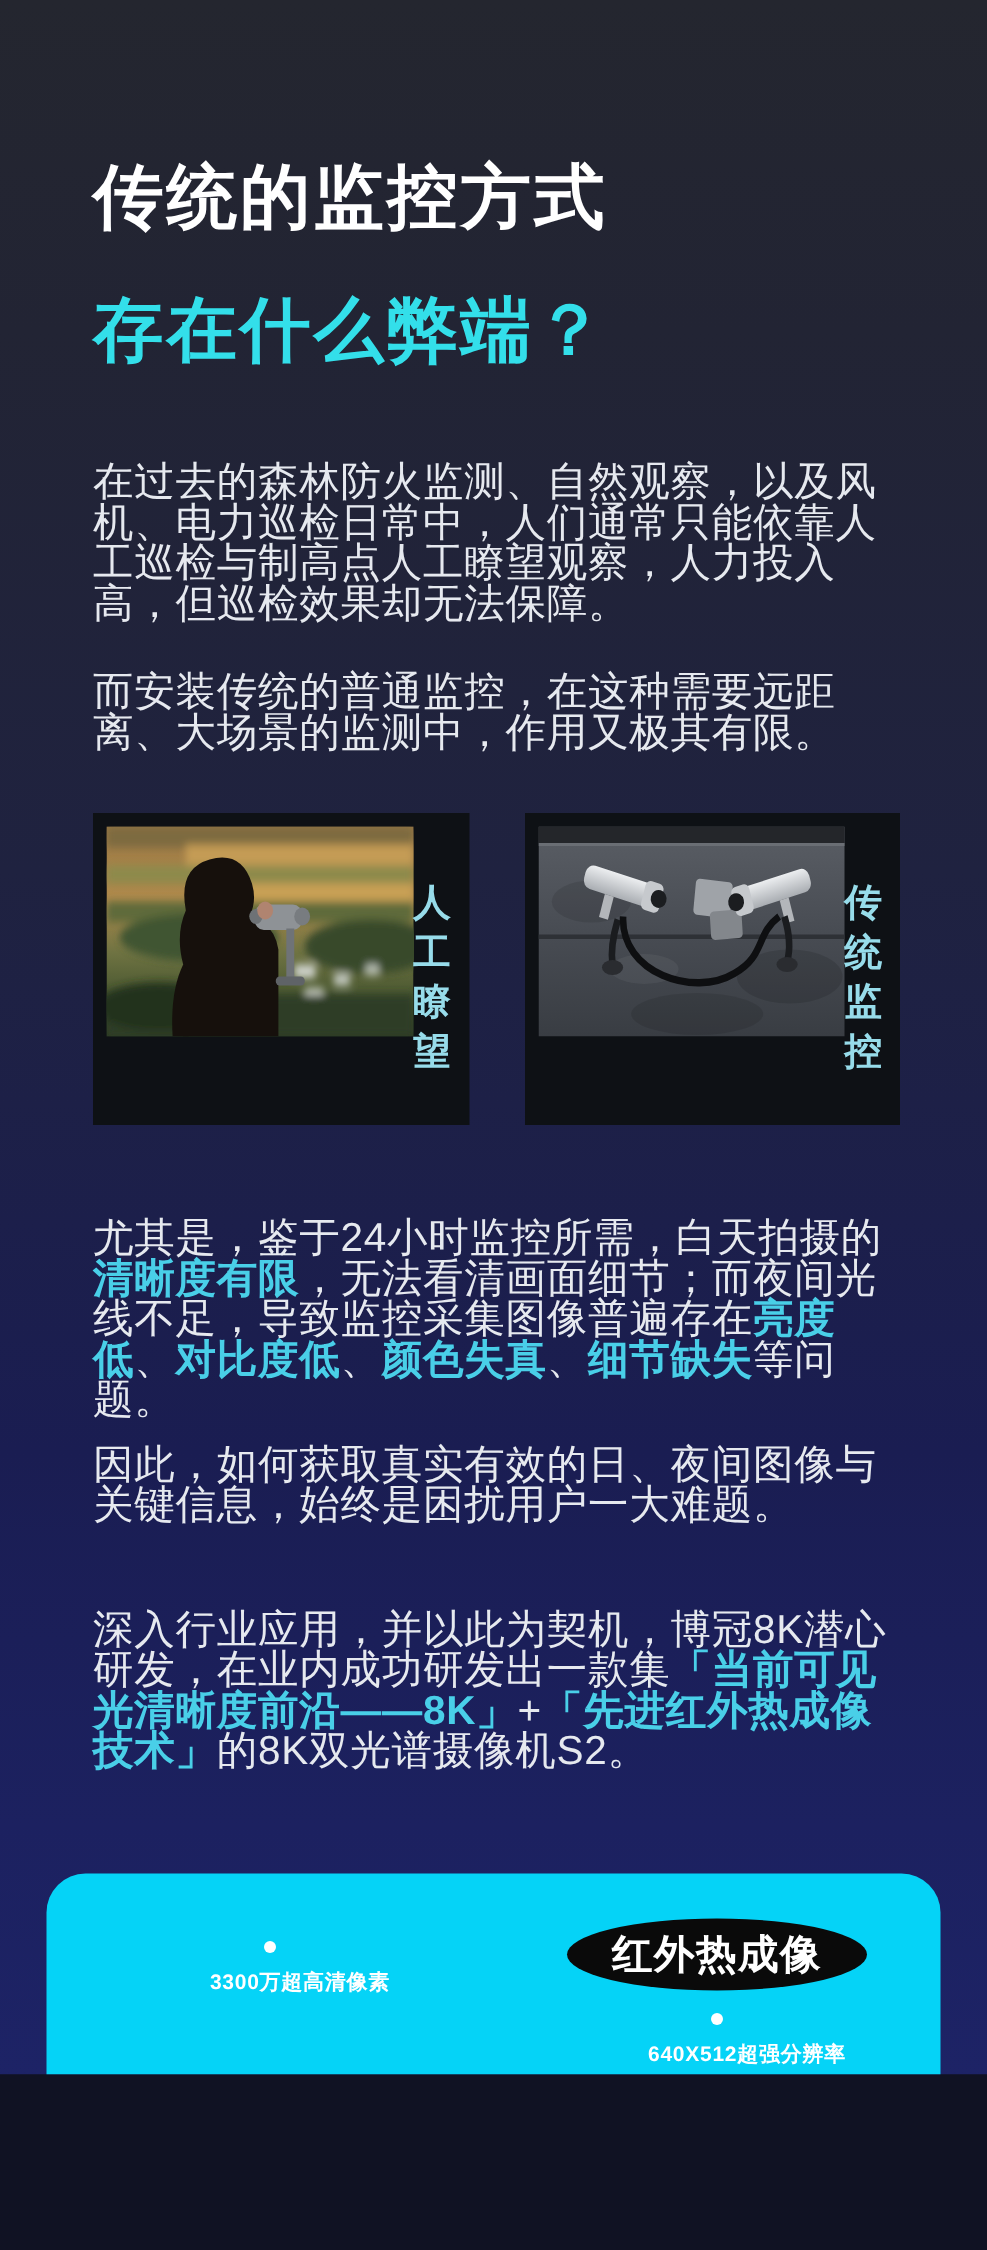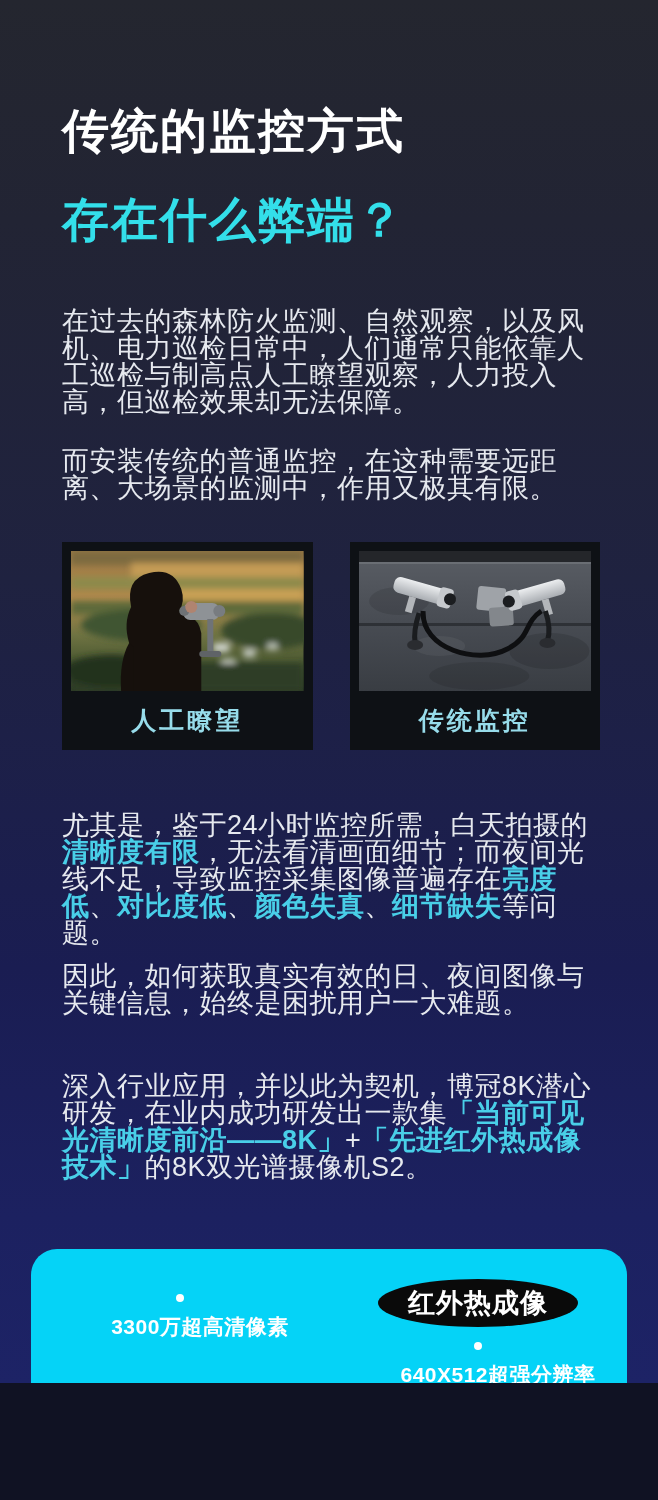--- a/index.html
+++ b/index.html
@@ -22,41 +22,41 @@
   .para .hl{color:#49cfe8;font-weight:700;}
   .p1{margin-top:44px;}
   .p2{margin-top:32px;}
   .p3{margin-top:62px;}
   .p4{margin-top:16px;}
   .p5{margin-top:56px;}
   .cards{display:flex;gap:37px;margin-top:40px;}
   .card{
     flex:1;height:208px;box-sizing:border-box;
     background:#0e1115;padding:9px 9px 0;
-    display:flex;flex-direction:column;
+    display:flex;flex-direction:row;
   }
   .photo{width:100%;height:140px;display:block;}
   .caption{
     flex:1;display:flex;align-items:center;justify-content:center;
     color:#97dcea;font-size:25px;font-weight:700;letter-spacing:3px;
   }
   .feature-wrap{padding:0 31px;margin-top:68px;}
   .feature-box{
     background:#05d3f7;border-radius:26px;height:162px;
     display:flex;
   }
   .feature-col{flex:1;display:flex;flex-direction:column;align-items:center;padding-top:30px;}
   .pill{
     background:#0a0a0a;color:#ffffff;
     height:48px;padding:0 30px;border-radius:50%;
     display:flex;align-items:center;justify-content:center;
     font-size:27px;font-weight:800;letter-spacing:1px;
   }
   .dot{width:8px;height:8px;border-radius:50%;background:#ffffff;margin:15px 0 11px;}
-  .detail{color:#ffffff;font-size:21px;font-weight:700;letter-spacing:.5px;margin-left:40px;}
+  .detail{color:#ffffff;font-size:14px;font-weight:700;letter-spacing:.5px;margin-left:40px;}
 </style>
 </head>
 <body>
 
 <div class="page">
   <div class="content">
 
     <div class="title">
       <span class="title-line1">传统的监控方式</span>
       <span class="title-line2">存在什么弊端？</span>

